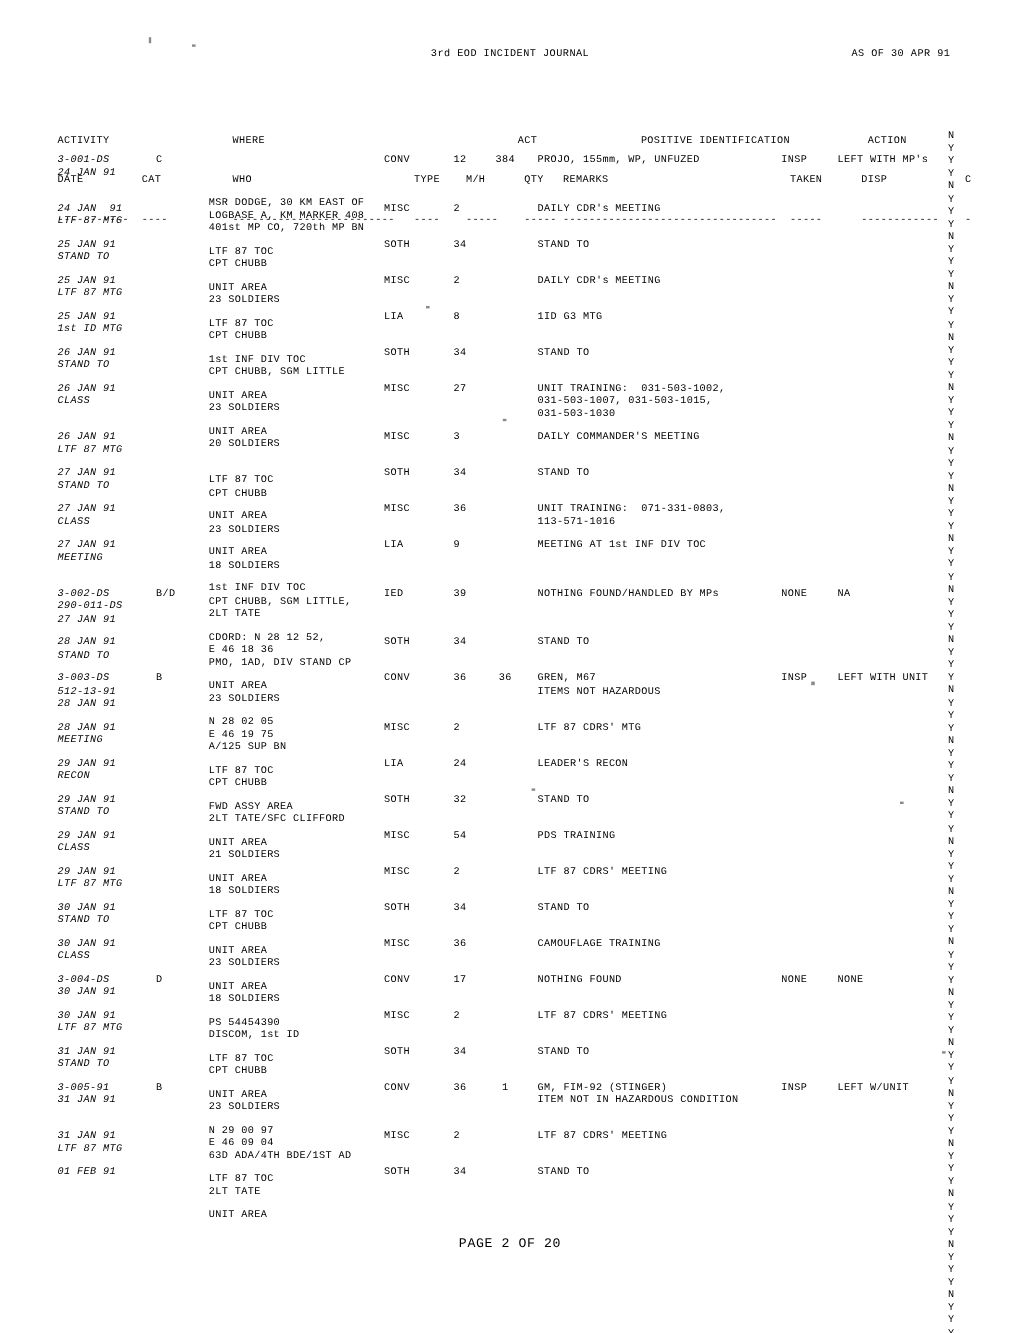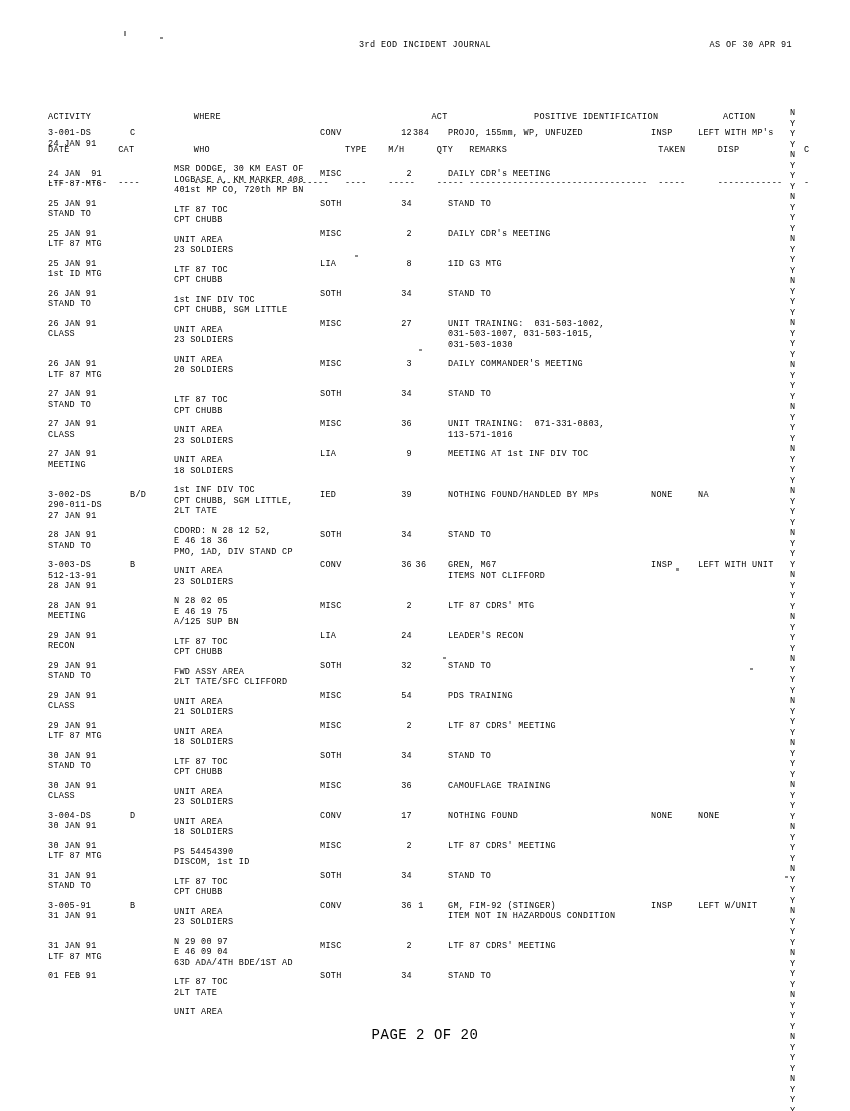--- a/index.html
+++ b/index.html
@@ -71,25 +71,25 @@
   }
   .row {
     position: relative;
     margin-bottom: 9px;
   }
   .cell {
     position: absolute;
     top: 0;
     white-space: pre;
   }
-  .c-date   { left: 0px;   width: 78px; }
+  .c-date   { left: 0px;   width: 78px; font-style: italic; }
   .c-cat    { left: 82px;  width: 30px; }
   .c-who    { left: 126px; width: 170px; margin-top: 36px; }
   .c-type   { left: 272px; width: 44px; }
-  .c-act    { left: 330px; width: 34px; text-align: right; }
+  .c-act    { left: 330px; width: 34px; }
   .c-qty    { left: 356px; width: 34px; text-align: center; }
   .c-rem    { left: 400px; width: 190px; }
   .c-action { left: 603px; width: 50px; }
   .c-disp   { left: 650px; width: 110px; }
 
   .sub { display: block; }
 
   
   .cstrip {
     position: absolute;
@@ -101,21 +101,21 @@
     text-align: left;
   }
   .cstrip div { height: 10.5px; }
 
   .footer {
     position: absolute;
     bottom: 68px;
     left: 0;
     width: 850px;
     text-align: center;
-    font-size: 14px;
+    font-size: 11px;
     letter-spacing: 0.5px;
     margin-top: 48px;
   }
 </style>
 </head>
 <body>
 
 <div class="page">
 
   <div class="specks">
@@ -286,21 +286,21 @@
         <div class="cell c-action"></div>
         <div class="cell c-disp"></div>
       </div>
       <div class="row" style="height: 31.5px;">
         <div class="cell c-date"><span class="sub">3-003-DS</span><span class="sub">512-13-91</span><span class="sub">28 JAN 91</span></div>
         <div class="cell c-cat"><span class="sub">B</span></div>
         <div class="cell c-who"><span class="sub">N 28 02 05</span><span class="sub">E 46 19 75</span><span class="sub">A/125 SUP BN</span></div>
         <div class="cell c-type"><span class="sub">CONV</span></div>
         <div class="cell c-act"><span class="sub">36</span></div>
         <div class="cell c-qty"><span class="sub">36</span></div>
-        <div class="cell c-rem"><span class="sub">GREN, M67</span><span class="sub">ITEMS NOT CLIFFORD</span></div>
+        <div class="cell c-rem"><span class="sub">GREN, M67</span><span class="sub">ITEMS NOT HAZARDOUS</span></div>
         <div class="cell c-action"><span class="sub">INSP</span></div>
         <div class="cell c-disp"><span class="sub">LEFT WITH UNIT</span></div>
       </div>
       <div class="row" style="height: 21px;">
         <div class="cell c-date"><span class="sub">28 JAN 91</span><span class="sub">MEETING</span></div>
         <div class="cell c-cat"></div>
         <div class="cell c-who"><span class="sub">LTF 87 TOC</span><span class="sub">CPT CHUBB</span></div>
         <div class="cell c-type"><span class="sub">MISC</span></div>
         <div class="cell c-act"><span class="sub">2</span></div>
         <div class="cell c-qty"></div>

